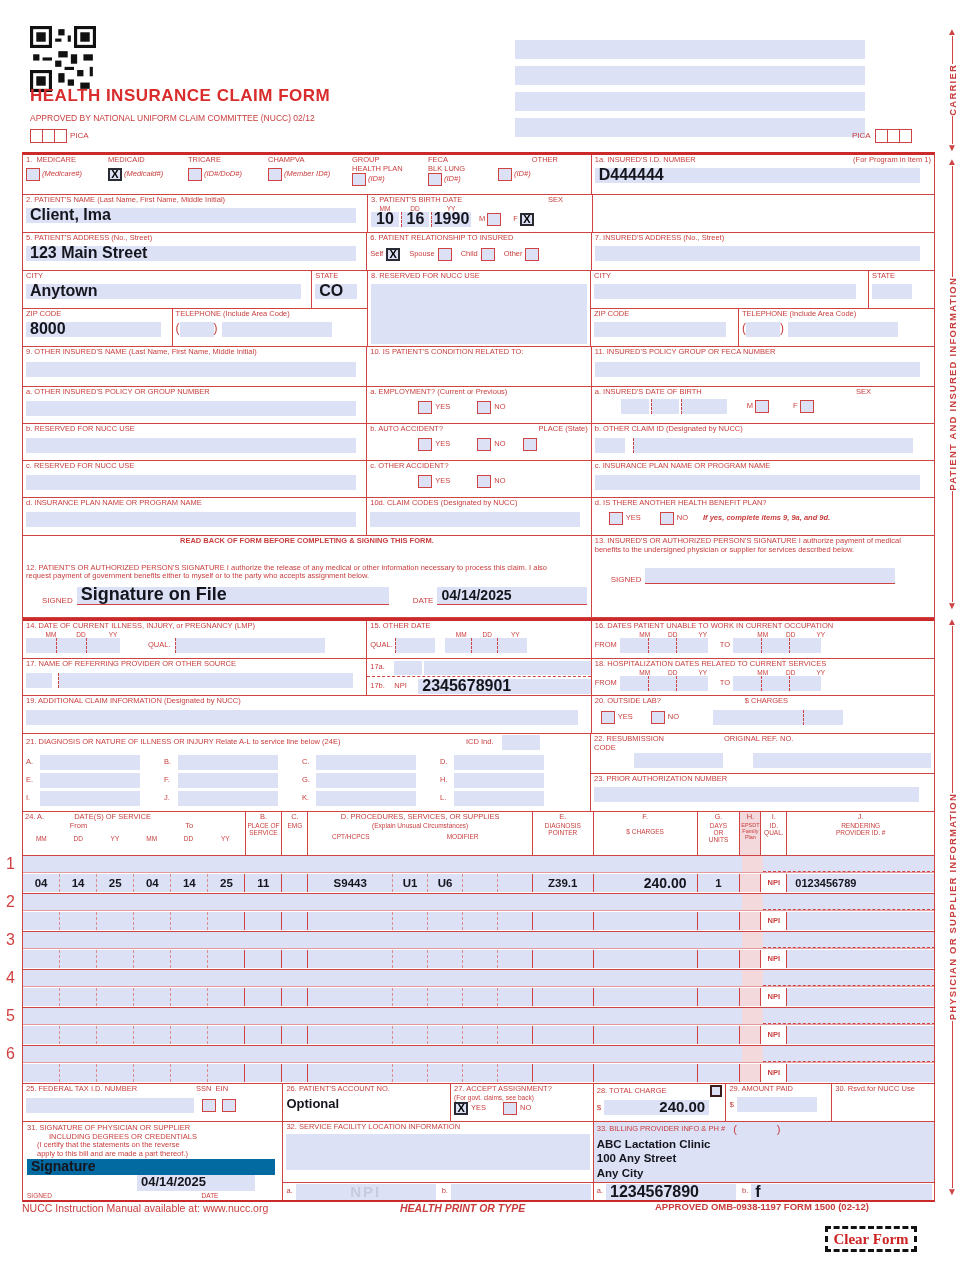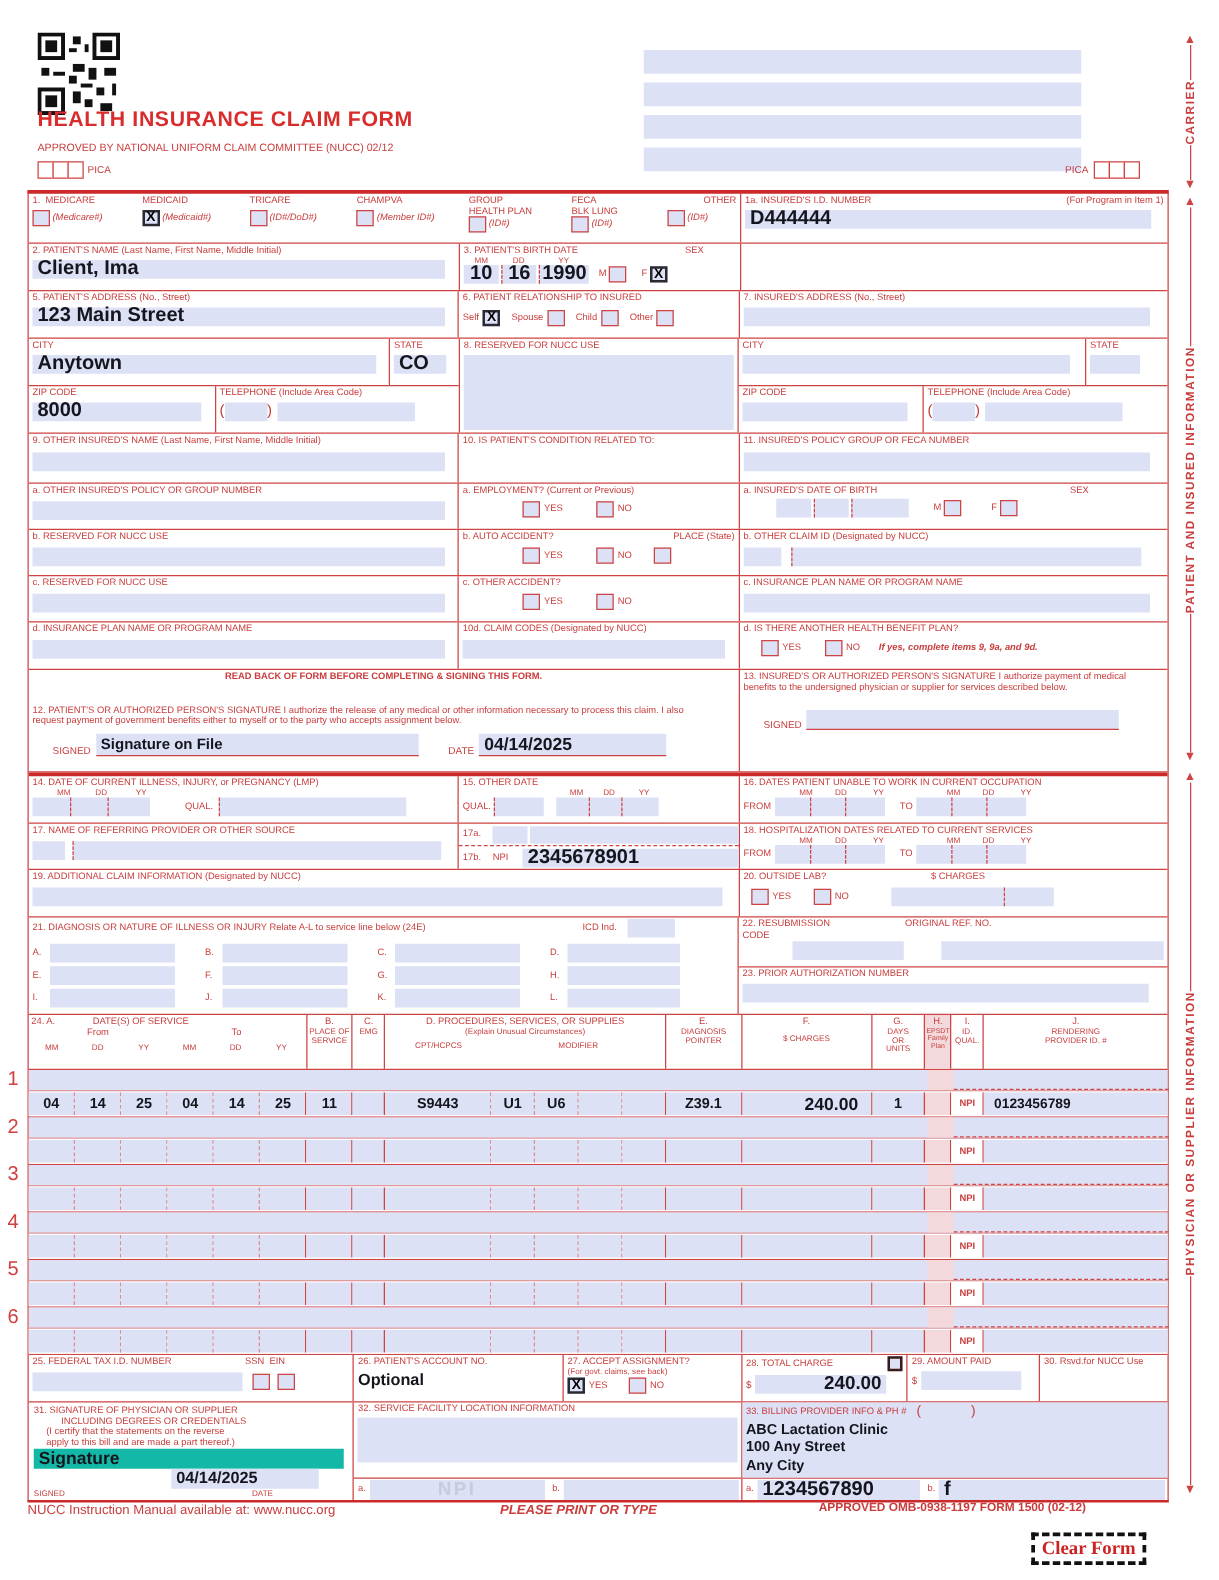--- a/index.html
+++ b/index.html
@@ -128,21 +128,21 @@
     <div class="vline"></div>
     <span class="vtext">PHYSICIAN OR SUPPLIER INFORMATION</span>
     <div class="vline"></div>
     <span class="varr">▼</span>
   </div>
 
   <div class="form">
 
     <div class="row bb" style="height:40px">
       <div class="cell br" style="width:570px">
-        <div class="row" style="gap:16px">
+        <div class="row" style="gap:4px">
           <div style="width:78px">
               <div class="lbl"><span>1.</span>&nbsp;&nbsp;<span>MEDICARE</span></div>
             <div class="row" style="align-items:center;gap:2px;margin-top:3px">
                 <span class="cb"></span>
                 <span class="lbl" style="font-style:italic">(Medicare#)</span>
               </div>
             </div>
           <div style="width:76px">
               <div class="lbl">MEDICAID</div>
             <div class="row" style="align-items:center;gap:2px;margin-top:3px">
@@ -426,21 +426,21 @@
         </div>
       </div>
     </div>
 
     <div class="row bb" style="height:82px">
       <div class="cell br" style="width:570px">
         <div class="lbl" style="text-align:center;font-weight:700">READ BACK OF FORM BEFORE COMPLETING &amp; SIGNING THIS FORM.</div>
         <div class="lbl" style="margin-top:18px;width:545px">12. PATIENT'S OR AUTHORIZED PERSON'S SIGNATURE  I authorize the release of any medical or other information necessary to process this claim. I also request payment of government benefits either to myself or to the party who accepts assignment below.</div>
         <div class="row" style="align-items:flex-end;margin-top:6px">
           <span class="lbl2" style="margin-left:16px">SIGNED</span>
-          <div class="fld val" style="width:258px;height:18px;margin-left:4px;font-size:12px;border-bottom:1px solid var(--red)">Signature on File</div>
+          <div class="fld val" style="width:312px;height:18px;margin-left:4px;font-size:18px;border-bottom:1px solid var(--red)">Signature on File</div>
           <span class="lbl2" style="margin-left:24px">DATE</span>
           <div class="fld val" style="width:150px;height:18px;margin-left:4px;font-size:14px;border-bottom:1px solid var(--red)">04/14/2025</div>
         </div>
       </div>
       <div class="cell" style="width:343px">
         <div class="lbl" style="width:320px">13. INSURED'S OR AUTHORIZED PERSON'S SIGNATURE I authorize payment of medical benefits to the undersigned physician or supplier for services described below.</div>
         <div class="row" style="align-items:flex-end;margin-top:14px">
           <span class="lbl2" style="margin-left:16px">SIGNED</span>
           <div class="fld val" style="width:250px;height:16px;margin-left:4px;border-bottom:1px solid var(--red)"></div>
         </div>
@@ -931,21 +931,21 @@
         <div class="lbl">30. Rsvd.for NUCC Use</div>
       </div>
     </div>
 
     <div class="row" style="height:78px">
       <div class="cell br" style="width:261px;padding:2px 4px">
         <div class="lbl">31. SIGNATURE OF PHYSICIAN OR SUPPLIER</div>
         <div class="lbl" style="margin-left:22px">INCLUDING DEGREES OR CREDENTIALS</div>
         <div class="lbl" style="margin-left:10px">(I certify that the statements on the reverse</div>
         <div class="lbl" style="margin-left:10px">apply to this bill and are made a part thereof.)</div>
-        <div class="fld val" style="width:248px;height:16px;font-size:14px;background:#14b8a6">Signature</div>
+        <div class="fld val" style="width:248px;height:16px;font-size:14px;background:#0369a1">Signature</div>
         <div class="row" style="align-items:center">
           <div style="width:110px"></div>
           <div class="fld val" style="width:118px;height:16px;font-size:13px">04/14/2025</div>
         </div>
         <div class="row" style="justify-content:space-between;margin-top:1px">
             <span class="mini">SIGNED</span>
             <span class="mini" style="margin-right:60px">DATE</span>
           </div>
       </div>
       <div style="width:311px;display:flex;flex-direction:column;box-sizing:border-box" class="br">
@@ -978,17 +978,17 @@
           <span class="lbl" style="padding-left:3px">a.</span>
           <div class="fld val" style="width:130px;height:16px;margin-left:3px">1234567890</div>
           <span class="lbl" style="margin-left:6px">b.</span>
           <div class="fld val" style="flex:1;height:16px;margin-left:3px;margin-right:2px">f</div>
         </div>
       </div>
     </div>
   </div>
 
   <div class="abs lbl2" style="left:22px;top:1202px;font-size:10.5px">NUCC Instruction Manual available at: www.nucc.org</div>
-  <div class="abs lbl2" style="left:400px;top:1202px;font-size:10.5px;font-weight:700;font-style:italic">PLEASE PRINT OR TYPE</div>
+  <div class="abs lbl2" style="left:400px;top:1202px;font-size:10.5px;font-weight:700;font-style:italic">HEALTH PRINT OR TYPE</div>
   <div class="abs lbl2" style="left:655px;top:1202px;font-size:9.5px;font-weight:700">APPROVED OMB-0938-1197 FORM 1500 (02-12)</div>
   <button class="clear">Clear Form</button>
 
 </div>
 
 </body></html>

